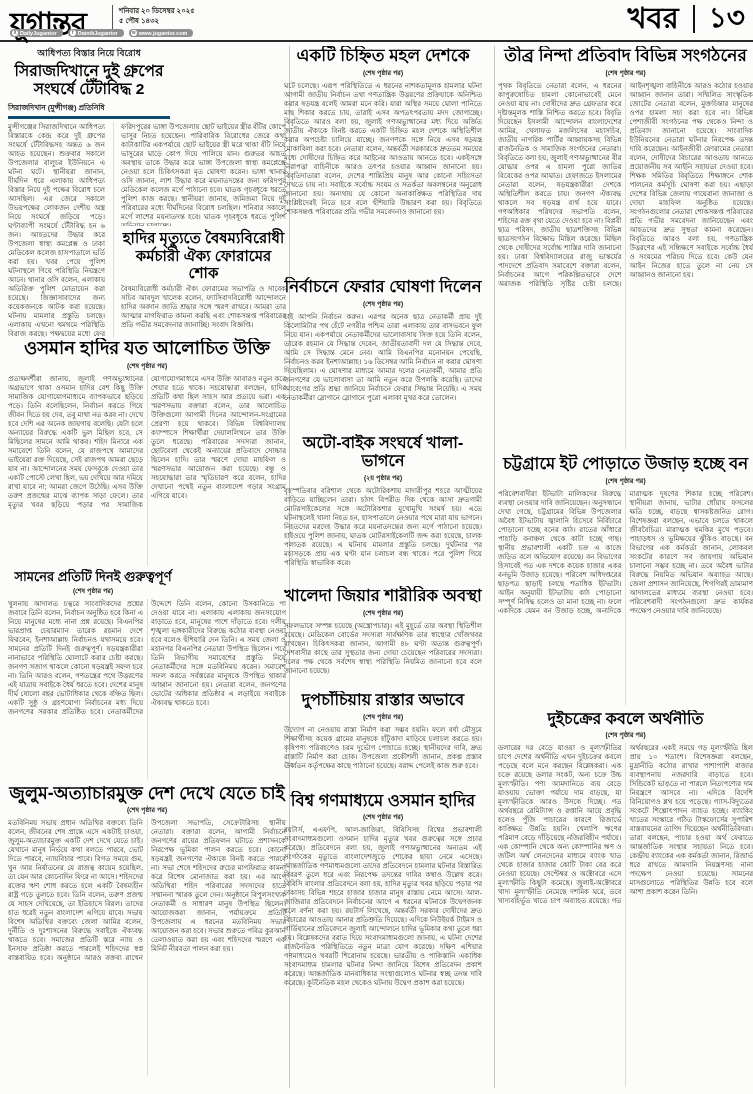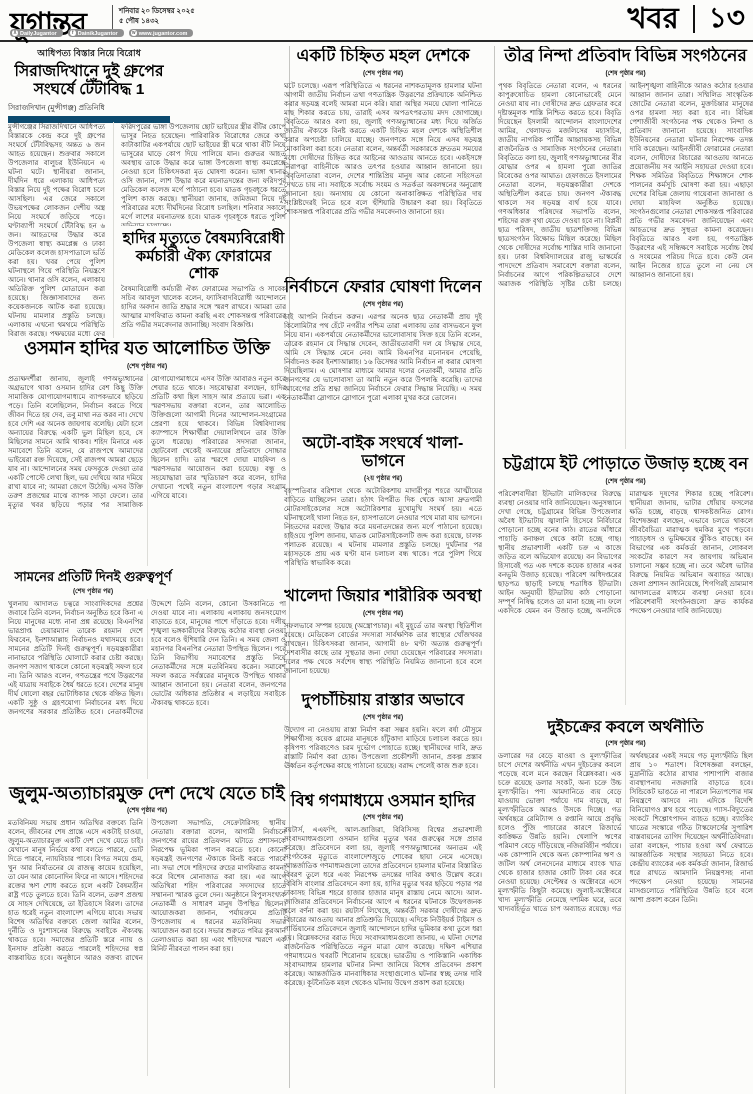--- a/index.html
+++ b/index.html
@@ -23,21 +23,21 @@
   
   .zone{position:absolute;top:46px;}
   .zoneL{left:8px;width:278px;height:1042px;}
   .zoneM{left:284px;width:198px;height:1042px;}
   .zoneR{left:498px;width:255px;height:1042px;}
   .vrule{position:absolute;top:46px;bottom:6px;width:1px;background:#c6c6c2;}
   
   .hl{font-weight:900;text-align:center;color:#000;line-height:1.18;margin:0 0 2px 0;}
   .kicker{font-size:9px;font-weight:bold;text-align:center;margin-bottom:1px;}
   .cont{font-size:6.5px;font-weight:bold;text-align:center;color:#111;margin:1px 0 2px 0;}
-  .byline{font-size:7.5px;font-weight:normal;border-bottom:7px solid #0c4a6e;padding:1px 0 2px 0;margin-bottom:2px;}
+  .byline{font-size:7.5px;font-weight:bold;border-bottom:3px solid #0c4a6e;padding:1px 0 2px 0;margin-bottom:2px;}
   .body{font-size:7px;line-height:9px;text-align:justify;color:#2b2b2b;overflow:hidden;
         word-break:break-word;}
   .cols2{column-count:2;column-gap:8px;column-rule:1px solid #ddddd8;}
   .sec{overflow:hidden;}
 </style>
 </head>
 <body>
 
 <div class="page">
 
@@ -70,21 +70,21 @@
   </div>
 
   <div class="vrule" style="left:289px"></div>
   <div class="vrule" style="left:494px"></div>
 
   <div class="zone zoneL">
 
     <div style="display:flex;height:76px">
       <div style="width:162px">
         <div class="kicker">আধিপত্য বিস্তার নিয়ে বিরোধ</div>
-        <div class="hl" style="font-size:15.5px">সিরাজদিখানে দুই গ্রুপের সংঘর্ষে টেঁটাবিদ্ধ 1</div>
+        <div class="hl" style="font-size:15.5px">সিরাজদিখানে দুই গ্রুপের সংঘর্ষে টেঁটাবিদ্ধ 2</div>
         <div class="byline">সিরাজদিখান (মুন্সীগঞ্জ) প্রতিনিধি</div>
       </div>
     </div>
 
     <div style="display:flex;height:216px">
       <div class="body" style="width:100px;height:216px">মুন্সীগঞ্জের সিরাজদিখানে আধিপত্য বিস্তারকে কেন্দ্র করে দুই গ্রুপের সংঘর্ষে টেঁটাবিদ্ধসহ অন্তত ৬ জন আহত হয়েছেন। শুক্রবার সকালে উপজেলার বালুচর ইউনিয়নে এ ঘটনা ঘটে। স্থানীয়রা জানান, দীর্ঘদিন ধরে এলাকায় আধিপত্য বিস্তার নিয়ে দুই পক্ষের বিরোধ চলে আসছিল। এর জেরে সকালে উভয়পক্ষের লোকজন দেশীয় অস্ত্র নিয়ে সংঘর্ষে জড়িয়ে পড়ে। ঘণ্টাব্যাপী সংঘর্ষে টেঁটাবিদ্ধ হন ৬ জন। আহতদের উদ্ধার করে উপজেলা স্বাস্থ্য কমপ্লেক্স ও ঢাকা মেডিকেল কলেজ হাসপাতালে ভর্তি করা হয়। খবর পেয়ে পুলিশ ঘটনাস্থলে গিয়ে পরিস্থিতি নিয়ন্ত্রণে আনে। থানার ওসি বলেন, এলাকায় অতিরিক্ত পুলিশ মোতায়েন করা হয়েছে। জিজ্ঞাসাবাদের জন্য কয়েকজনকে আটক করা হয়েছে। ঘটনায় মামলার প্রস্তুতি চলছে। এলাকায় এখনো থমথমে পরিস্থিতি বিরাজ করছে। পক্ষদ্বয়ের মধ্যে ফের সংঘর্ষের আশঙ্কায় বাড়তি সতর্কতা নেওয়া হয়েছে। স্থানীয় জনপ্রতিনিধিরা উভয়পক্ষকে শান্ত থাকার আহ্বান জানিয়েছেন।</div>
       <div style="width:170px;margin-left:8px;border-left:1px solid #ddddd8;padding-left:7px">
         <div class="body" style="height:104px">ফরিদপুরের ভাঙ্গা উপজেলায় ছোট ভাইয়ের স্ত্রীর বঁটির কোপে ভাসুর নিহত হয়েছেন। পারিবারিক বিরোধের জেরে কথা কাটাকাটির একপর্যায়ে ছোট ভাইয়ের স্ত্রী ঘরে থাকা বঁটি নিয়ে ভাসুরের ঘাড়ে কোপ দিয়ে পালিয়ে যান। গুরুতর আহত অবস্থায় তাকে উদ্ধার করে ভাঙ্গা উপজেলা স্বাস্থ্য কমপ্লেক্সে নেওয়া হলে চিকিৎসকরা মৃত ঘোষণা করেন। ভাঙ্গা থানার ওসি জানান, লাশ উদ্ধার করে ময়নাতদন্তের জন্য ফরিদপুর মেডিকেল কলেজ মর্গে পাঠানো হবে। ঘাতক গৃহবধূকে ধরতে পুলিশ কাজ করছে। স্থানীয়রা জানায়, জমিজমা নিয়ে দুই পরিবারের মধ্যে দীর্ঘদিনের বিরোধ চলছিল। শনিবার সকালে মর্গে লাশের ময়নাতদন্ত হবে। ঘাতক গৃহবধূকে ধরতে পুলিশ অভিযান চালাচ্ছে।</div>
         <div class="hl" style="font-size:15px;margin-top:3px">হাদির মৃত্যুতে বৈষম্যবিরোধী কর্মচারী ঐক্য ফোরামের শোক</div>
         <div class="body" style="height:48px">বৈষম্যবিরোধী কর্মচারী ঐক্য ফোরামের সভাপতি ও সাবেক সচিব আবদুল খালেক বলেন, ফ্যাসিবাদবিরোধী আন্দোলনে হাদির অবদান জাতি শ্রদ্ধার সঙ্গে স্মরণ রাখবে। আমরা তার আত্মার মাগফিরাত কামনা করছি এবং শোকসন্তপ্ত পরিবারের প্রতি গভীর সমবেদনার জানাচ্ছি। সংবাদ বিজ্ঞপ্তি।</div>
@@ -156,20 +156,20 @@
       <div class="cont">(শেষ পৃষ্ঠার পর)</div>
       <div class="body cols2" style="height:368px">পৃথক বিবৃতিতে নেতারা বলেন, এ ধরনের কাপুরুষোচিত হামলা কোনোভাবেই মেনে নেওয়া যায় না। দোষীদের দ্রুত গ্রেফতার করে দৃষ্টান্তমূলক শাস্তি নিশ্চিত করতে হবে। বিবৃতি দিয়েছেন ইসলামী আন্দোলন বাংলাদেশের আমির, খেলাফত মজলিসের মহাসচিব, জাতীয় নাগরিক পার্টির আহ্বায়কসহ বিভিন্ন রাজনৈতিক ও সামাজিক সংগঠনের নেতারা। বিবৃতিতে বলা হয়, জুলাই গণঅভ্যুত্থানের বীর যোদ্ধার ওপর এ হামলা পুরো জাতির বিবেকের ওপর আঘাত। হেফাজতে ইসলামের নেতারা বলেন, ষড়যন্ত্রকারীরা দেশকে অস্থিতিশীল করতে চায়। জনগণ ঐক্যবদ্ধ থাকলে সব ষড়যন্ত্র ব্যর্থ হয়ে যাবে। গণঅধিকার পরিষদের সভাপতি বলেন, শহিদের রক্ত বৃথা যেতে দেওয়া হবে না। বিপ্লবী ছাত্র পরিষদ, জাতীয় ছাত্রশক্তিসহ বিভিন্ন ছাত্রসংগঠন বিক্ষোভ মিছিল করেছে। মিছিল থেকে দোষীদের সর্বোচ্চ শাস্তির দাবি জানানো হয়। ঢাকা বিশ্ববিদ্যালয়ের রাজু ভাস্কর্যের পাদদেশে প্রতিবাদ সমাবেশে বক্তারা বলেন, নির্বাচনের আগে পরিকল্পিতভাবে দেশে অরাজক পরিস্থিতি সৃষ্টির চেষ্টা চলছে। আইনশৃঙ্খলা বাহিনীকে আরও কঠোর হওয়ার আহ্বান জানান তারা। সম্মিলিত সাংস্কৃতিক জোটের নেতারা বলেন, মুক্তচিন্তার মানুষের ওপর হামলা সহ্য করা হবে না। বিভিন্ন পেশাজীবী সংগঠনের পক্ষ থেকেও নিন্দা ও প্রতিবাদ জানানো হয়েছে। সাংবাদিক ইউনিয়নের নেতারা ঘটনার নিরপেক্ষ তদন্ত দাবি করেছেন। আইনজীবী ফোরামের নেতারা বলেন, দোষীদের বিচারের আওতায় আনতে প্রয়োজনীয় সব আইনি সহায়তা দেওয়া হবে। শিক্ষক সমিতির বিবৃতিতে শিক্ষাঙ্গনে শোক পালনের কর্মসূচি ঘোষণা করা হয়। এছাড়া দেশের বিভিন্ন জেলায় গায়েবানা জানাজা ও দোয়া মাহফিল অনুষ্ঠিত হয়েছে। সংগঠনগুলোর নেতারা শোকসন্তপ্ত পরিবারের প্রতি গভীর সমবেদনা জানিয়েছেন এবং আহতদের দ্রুত সুস্থতা কামনা করেছেন। বিবৃতিতে আরও বলা হয়, গণতান্ত্রিক উত্তরণের এই সন্ধিক্ষণে সবাইকে সর্বোচ্চ ধৈর্য ও সংযমের পরিচয় দিতে হবে। কেউ যেন আইন নিজের হাতে তুলে না নেয় সে আহ্বানও জানানো হয়।</div>
     </div>
 
     <div class="sec" style="margin-top:5px">
       <div class="hl" style="font-size:16.5px">চট্টগ্রামে ইট পোড়াতে উজাড় হচ্ছে বন</div>
       <div class="cont">(শেষ পৃষ্ঠার পর)</div>
       <div class="body cols2" style="height:216px">পরিবেশবাদীরা ইটভাটা মালিকদের বিরুদ্ধে ব্যবস্থা নেওয়ার দাবি জানিয়েছেন। অনুসন্ধানে দেখা গেছে, চট্টগ্রামের বিভিন্ন উপজেলার অবৈধ ইটভাটায় জ্বালানি হিসেবে নির্বিচারে পোড়ানো হচ্ছে বনের কাঠ। রাতের আঁধারে পাহাড়ি বনাঞ্চল থেকে কাটা হচ্ছে গাছ। স্থানীয় প্রভাবশালী একটি চক্র এ কাজে জড়িত বলে অভিযোগ রয়েছে। বন বিভাগের হিসাবেই গত এক দশকে কয়েক হাজার একর বনভূমি উজাড় হয়েছে। পরিবেশ অধিদপ্তরের ছাড়পত্র ছাড়াই চলছে শতাধিক ইটভাটা। আইন অনুযায়ী ইটভাটায় কাঠ পোড়ানো সম্পূর্ণ নিষিদ্ধ হলেও তা মানা হচ্ছে না। ফলে একদিকে যেমন বন উজাড় হচ্ছে, অন্যদিকে মারাত্মক দূষণের শিকার হচ্ছে পরিবেশ। স্থানীয়রা জানায়, ভাটার ধোঁয়ায় ফসলের ক্ষতি হচ্ছে, বাড়ছে শ্বাসকষ্টজনিত রোগ। বিশেষজ্ঞরা বলছেন, এভাবে চলতে থাকলে জীববৈচিত্র্য মারাত্মক হুমকির মুখে পড়বে। পাহাড়ধস ও ভূমিক্ষয়ের ঝুঁকিও বাড়ছে। বন বিভাগের এক কর্মকর্তা জানান, লোকবল সংকটের কারণে সব জায়গায় অভিযান চালানো সম্ভব হচ্ছে না। তবে অবৈধ ভাটার বিরুদ্ধে নিয়মিত অভিযান অব্যাহত আছে। জেলা প্রশাসন জানিয়েছে, শিগগিরই ভ্রাম্যমাণ আদালতের মাধ্যমে ব্যবস্থা নেওয়া হবে। পরিবেশবাদী সংগঠনগুলো দ্রুত কার্যকর পদক্ষেপ নেওয়ার দাবি জানিয়েছে।</div>
     </div>
 
-    <div class="sec" style="margin-top:13px">
+    <div class="sec" style="margin-top:5px">
       <div class="hl" style="font-size:16px">দুইচক্রের কবলে অর্থনীতি</div>
       <div class="cont">(শেষ পৃষ্ঠার পর)</div>
       <div class="body cols2" style="height:344px">ডলারের দর বেড়ে যাওয়া ও মূল্যস্ফীতির চাপে দেশের অর্থনীতি এখন দুইচক্রের কবলে পড়েছে বলে মনে করছেন বিশ্লেষকরা। এক চক্রে রয়েছে ডলার সংকট, অন্য চক্রে উচ্চ মূল্যস্ফীতি। পণ্য আমদানিতে ব্যয় বেড়ে যাওয়ায় ভোক্তা পর্যায়ে দাম বাড়ছে, যা মূল্যস্ফীতিকে আরও উসকে দিচ্ছে। গত অর্থবছরে রেমিট্যান্স ও রপ্তানি আয়ে প্রবৃদ্ধি হলেও পুঁজি পাচারের কারণে রিজার্ভে কাঙ্ক্ষিত উন্নতি হয়নি। খেলাপি ঋণের পরিমাণ বেড়ে দাঁড়িয়েছে নজিরবিহীন পর্যায়ে। এক কোম্পানি থেকে অন্য কোম্পানির ঋণ ও জটিল অর্থ লেনদেনের মাধ্যমে ব্যাংক খাত থেকে হাজার হাজার কোটি টাকা বের করে নেওয়া হয়েছে। সেপ্টেম্বর ও অক্টোবরে এসে মূল্যস্ফীতি কিছুটা কমেছে। জুলাই-অক্টোবরে খাদ্য মূল্যস্ফীতি নেমেছে দশমিক ঘরে, তবে খাদ্যবহির্ভূত খাতে চাপ অব্যাহত রয়েছে। গত অর্থবছরের একই সময়ে গড় মূল্যস্ফীতি ছিল প্রায় ১০ শতাংশ। বিশেষজ্ঞরা বলছেন, মুদ্রানীতি কঠোর রাখার পাশাপাশি বাজার ব্যবস্থাপনায় নজরদারি বাড়াতে হবে। সিন্ডিকেট ভাঙতে না পারলে নিত্যপণ্যের দাম নিয়ন্ত্রণে আসবে না। এদিকে বিদেশি বিনিয়োগও শ্লথ হয়ে পড়েছে। গ্যাস-বিদ্যুতের সংকটে শিল্পোৎপাদন ব্যাহত হচ্ছে। ব্যাংকিং খাতের সংস্কারে গঠিত টাস্কফোর্সের সুপারিশ বাস্তবায়নের তাগিদ দিয়েছেন অর্থনীতিবিদরা। তারা বলছেন, পাচার হওয়া অর্থ ফেরাতে আন্তর্জাতিক সংস্থার সহায়তা নিতে হবে। কেন্দ্রীয় ব্যাংকের এক কর্মকর্তা জানান, রিজার্ভ ধরে রাখতে আমদানি নিয়ন্ত্রণসহ নানা পদক্ষেপ নেওয়া হয়েছে। সামনের মাসগুলোতে পরিস্থিতির উন্নতি হবে বলে আশা প্রকাশ করেন তিনি।</div>
     </div>
   </div>
 
 </div>
 
 </body></html>

